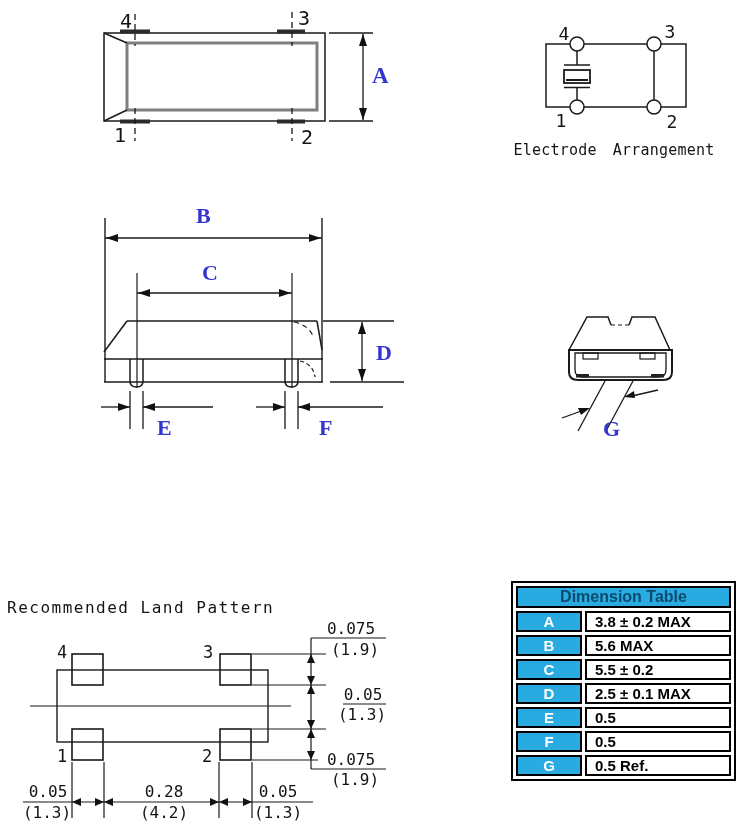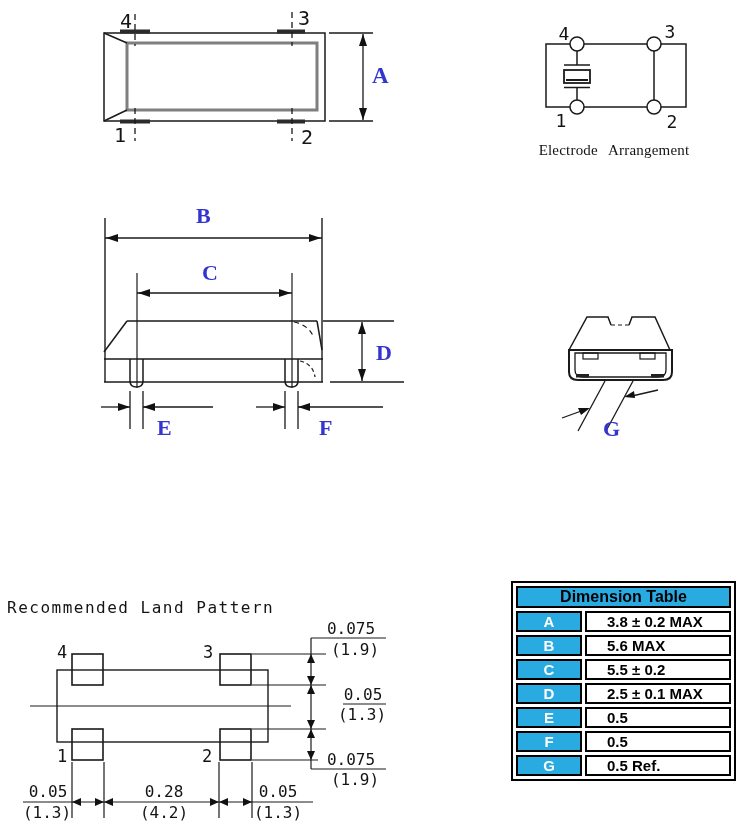--- a/index.html
+++ b/index.html
@@ -12,33 +12,33 @@
   svg#drawing { position:absolute; left:0; top:0; }
   .lbl { position:absolute; color:#141414; line-height:1.05; white-space:nowrap; }
   .cad { font-family:"DejaVu Sans Mono", monospace; }
   .pin { font-size:20px; text-align:center; }
   .pin-sm { font-size:18px; text-align:center; }
   .num { font-size:16px; text-align:center; }
   .dim {
     font-family:"Liberation Serif", serif; font-weight:bold;
     color:#3434CF; font-size:22px;
   }
-  .caption { font-size:15px; text-align:center; word-spacing:7px; letter-spacing:0.2px;font-family:Liberation Serif, serif; }
+  .caption { font-size:15px; text-align:center; word-spacing:7px; letter-spacing:0.2px; }
   .title { font-size:16px; letter-spacing:1.5px; }
   
   #dim-table {
     position:absolute; left:511px; top:581px; width:225px;
     border-collapse:separate; border-spacing:3px;
     border:2px solid #000; background:#fff;
     font-family:"Liberation Sans", sans-serif;
   }
   #dim-table td { border:2px solid #000; font-weight:bold; height:20px; padding:0; }
-  #dim-table td.hdr { background:#29ABE2; color:#000000; text-align:center; font-size:16px; }
+  #dim-table td.hdr { background:#29ABE2; color:#0c4a6e; text-align:center; font-size:16px; }
   #dim-table td.key { background:#29ABE2; color:#fff; text-align:center; font-size:15px; width:66px; }
-  #dim-table td.val { color:#000; font-size:15px; padding-left:20px; }
+  #dim-table td.val { color:#000; font-size:15px; padding-left:8px; }
 </style>
 </head>
 <body>
 
 <div id="stage">
 
 <svg id="drawing" width="739" height="838" viewBox="0 0 739 838">
   <g stroke="#1a1a1a" stroke-width="1.5" fill="none">
 
     <g>

